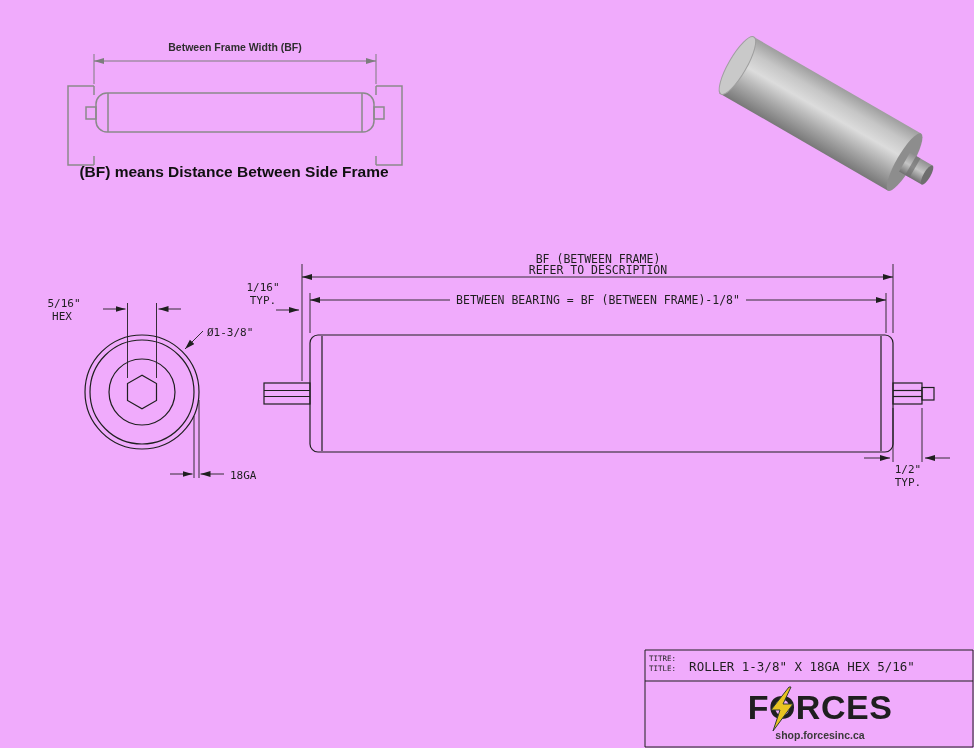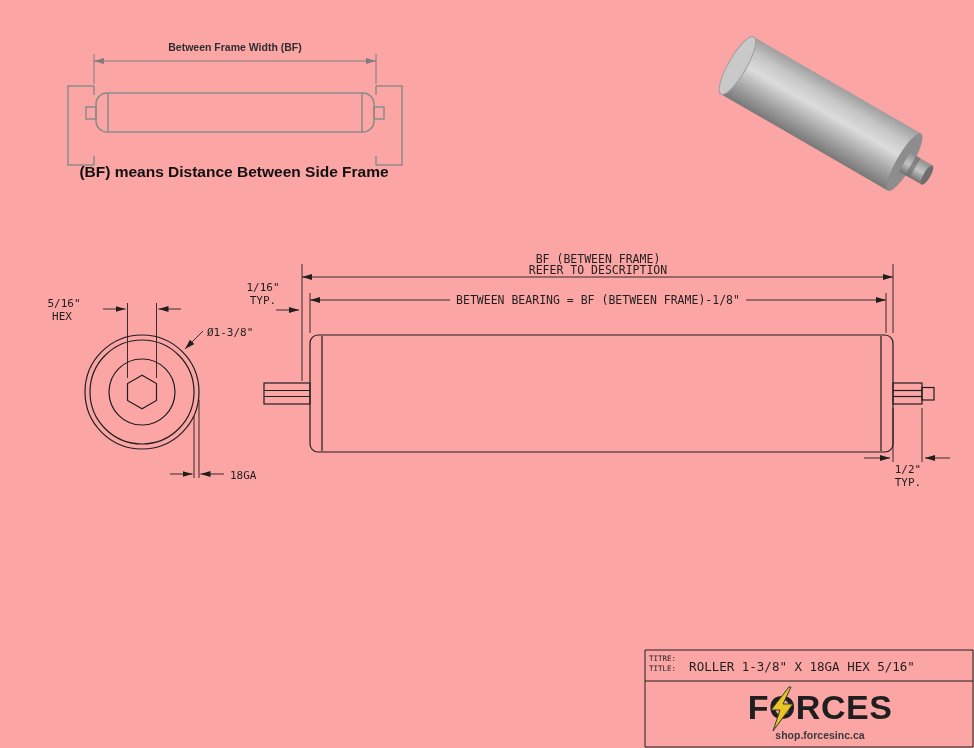--- a/index.html
+++ b/index.html
@@ -1,16 +1,16 @@
 <!DOCTYPE html>
 <html><head>
 <meta charset="utf-8">
 <style>
   html,body{margin:0;padding:0;background:#ffffff}
-  .sheet{width:974px;height:748px;position:relative;background:#fca5a5;overflow:hidden}
+  .sheet{width:974px;height:748px;position:relative;background:#f0abfc;overflow:hidden}
   svg{display:block}
   text{fill:#1f1f1f}
   .cad{font-family:"DejaVu Sans Mono",monospace;font-size:11.5px}
   .cad-sm{font-family:"DejaVu Sans Mono",monospace;font-size:11px}
   .mid{text-anchor:middle}
   .insetlbl{font-family:"Liberation Sans",sans-serif;font-weight:bold;font-size:10.5px;fill:#2e2e2e}
   .caption{font-family:"Liberation Sans",sans-serif;font-weight:bold;font-size:15.5px;fill:#101010}
   .tbsmall{font-family:"DejaVu Sans Mono",monospace;font-size:7.5px}
   .tbtitle{font-family:"DejaVu Sans Mono",monospace;font-size:12.5px}
   .brand{font-family:"Liberation Sans",sans-serif;font-weight:bold;font-size:34px;letter-spacing:.5px}

